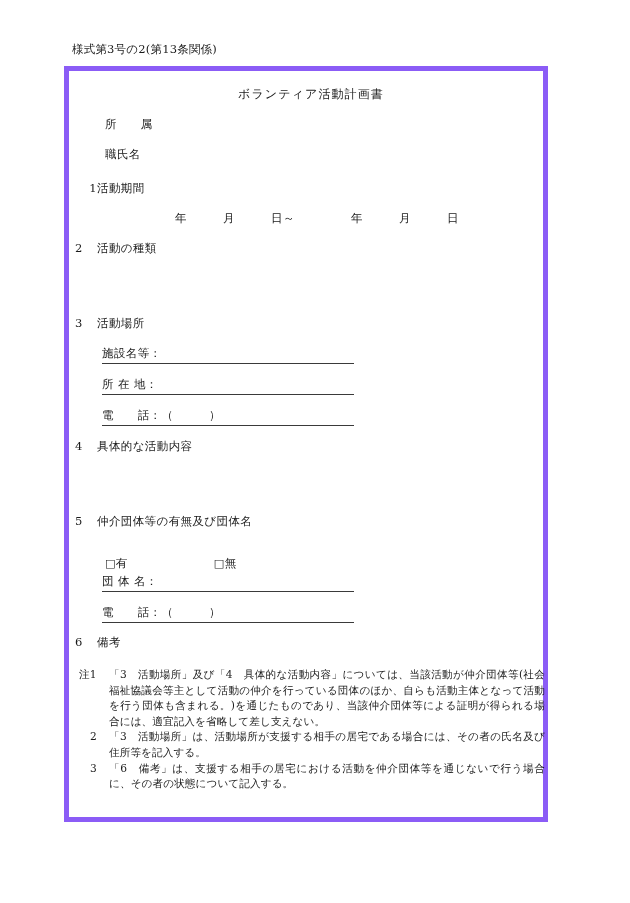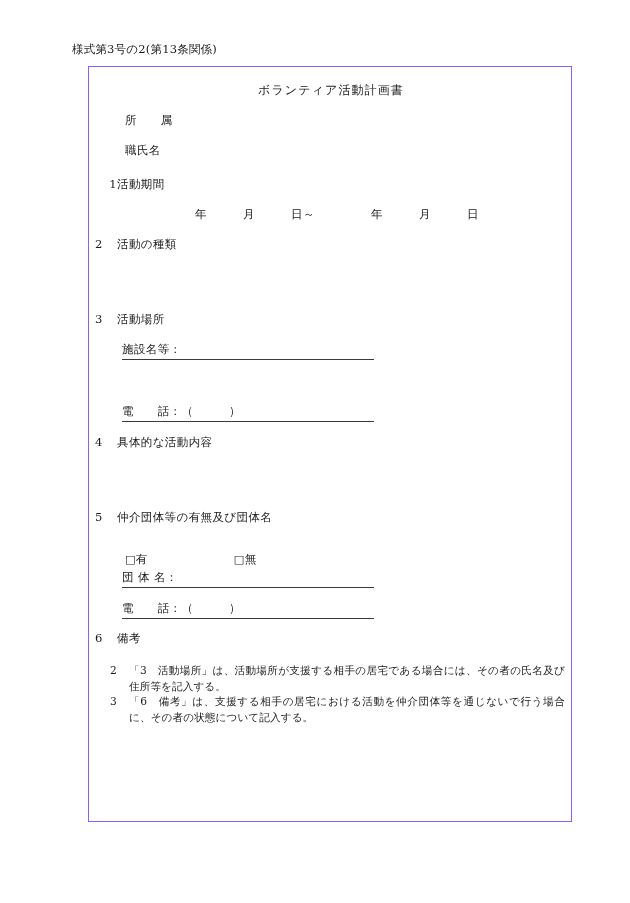--- a/index.html
+++ b/index.html
@@ -24,25 +24,25 @@
   .form-code {
     position: absolute;
     left: 72px;
     top: 42px;
     font-size: 11.5px;
     letter-spacing: 0.2px;
     white-space: nowrap;
   }
   .frame {
     position: absolute;
-    left: 88px;
+    left: 64px;
     top: 66px;
     width: 484px;
     height: 756px;
-    border: 1px solid #8b5cf6;
+    border: 5px solid #8b5cf6;
     box-sizing: border-box;
   }
   .inner {
     position: absolute;
     left: 0; top: 0;
     width: 100%;
     height: 100%;
   }
   .doc-title {
     position: absolute;
@@ -147,20 +147,23 @@
       <div class="row sec-head" style="left:6px; top:170px;">
         <span class="num">2</span><span>活動の種類</span>
       </div>
 
       <div class="row sec-head" style="left:6px; top:245px;">
         <span class="num">3</span><span>活動場所</span>
       </div>
       <div class="fieldline" style="left:33px; top:275px; width:252px;text-decoration:underline;">
         <span class="lbl-wide">施設名等：</span>
       </div>
+      <div class="fieldline" style="left:33px; top:306px; width:252px;">
+        <span class="lbl-wide">所 在 地：</span>
+      </div>
       <div class="fieldline" style="left:33px; top:337px; width:252px;">
         <span class="lbl-wide">電　　話：</span><span class="paren">（　　　）</span>
       </div>
 
       <div class="row sec-head" style="left:6px; top:368px;">
         <span class="num">4</span><span>具体的な活動内容</span>
       </div>
       <div style="position:absolute;left:33px;top:392px;width:420px;height:50px;"></div>
 
       <div class="row sec-head" style="left:6px; top:443px;">
@@ -176,20 +179,24 @@
       </div>
       <div class="fieldline" style="left:33px; top:534px; width:252px;">
         <span class="lbl-wide">電　　話：</span><span class="paren">（　　　）</span>
       </div>
 
       <div class="row sec-head" style="left:6px; top:564px;">
         <span class="num">6</span><span>備考</span>
       </div>
 
       <div class="notes">
+        <div class="note note-1">
+          <span class="note-mark">注1</span>
+          <span class="note-body">「3　活動場所」及び「4　具体的な活動内容」については、当該活動が仲介団体等(社会福祉協議会等主として活動の仲介を行っている団体のほか、自らも活動主体となって活動を行う団体も含まれる。)を通じたものであり、当該仲介団体等による証明が得られる場合には、適宜記入を省略して差し支えない。</span>
+        </div>
         <div class="note note-n">
           <span class="note-mark">2</span>
           <span class="note-body">「3　活動場所」は、活動場所が支援する相手の居宅である場合には、その者の氏名及び住所等を記入する。</span>
         </div>
         <div class="note note-n">
           <span class="note-mark">3</span>
           <span class="note-body">「6　備考」は、支援する相手の居宅における活動を仲介団体等を通じないで行う場合に、その者の状態について記入する。</span>
         </div>
       </div>
 

